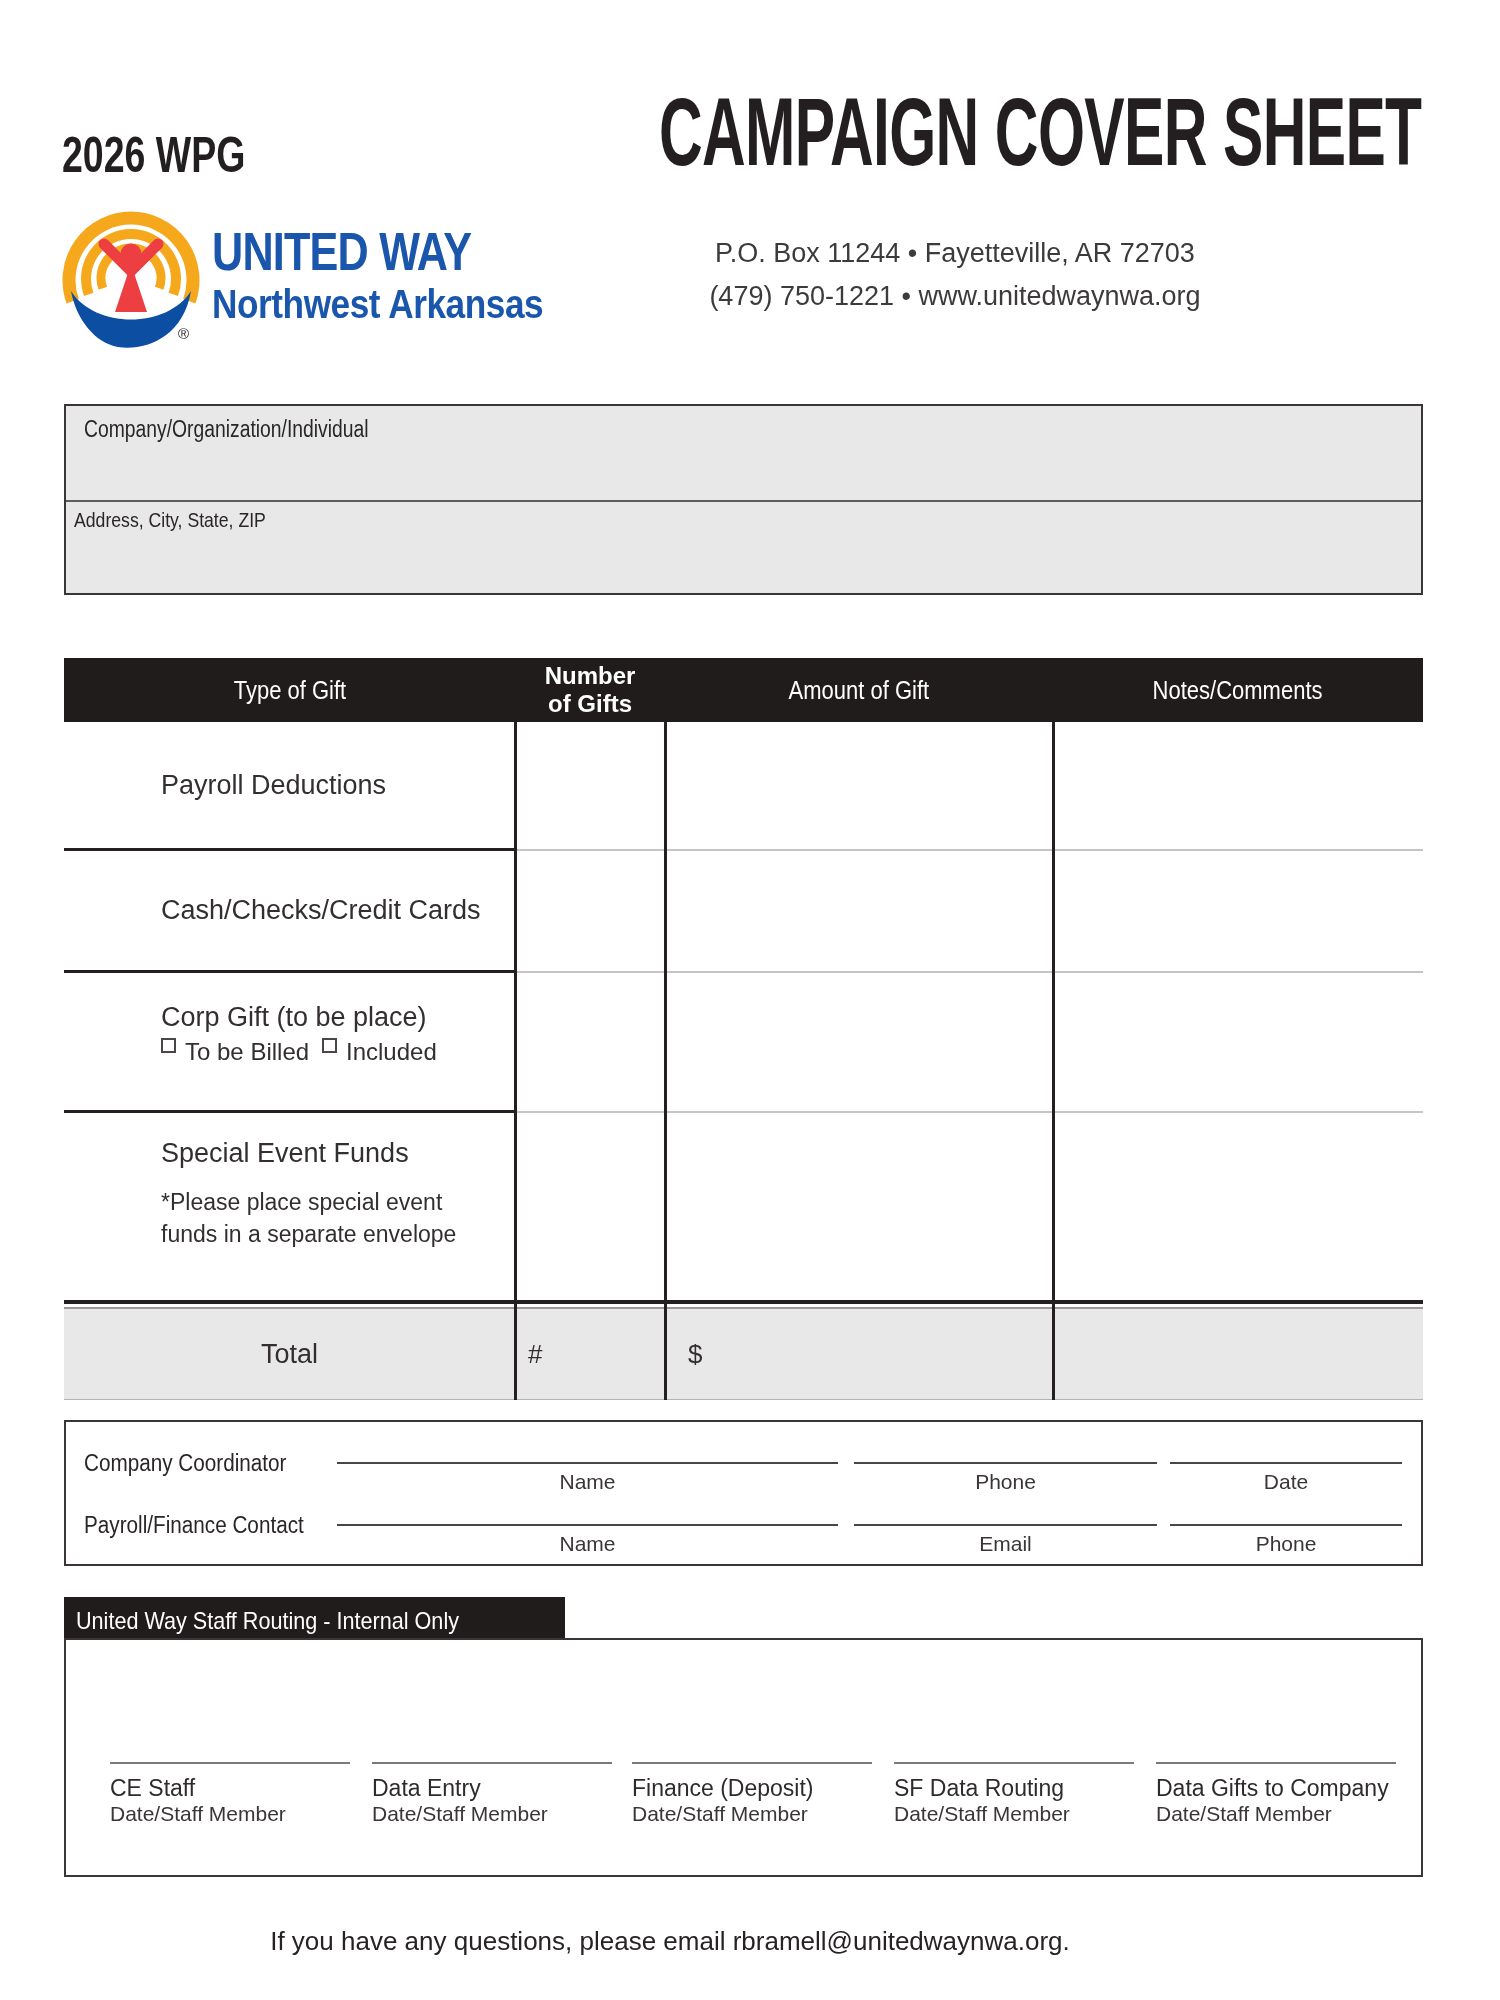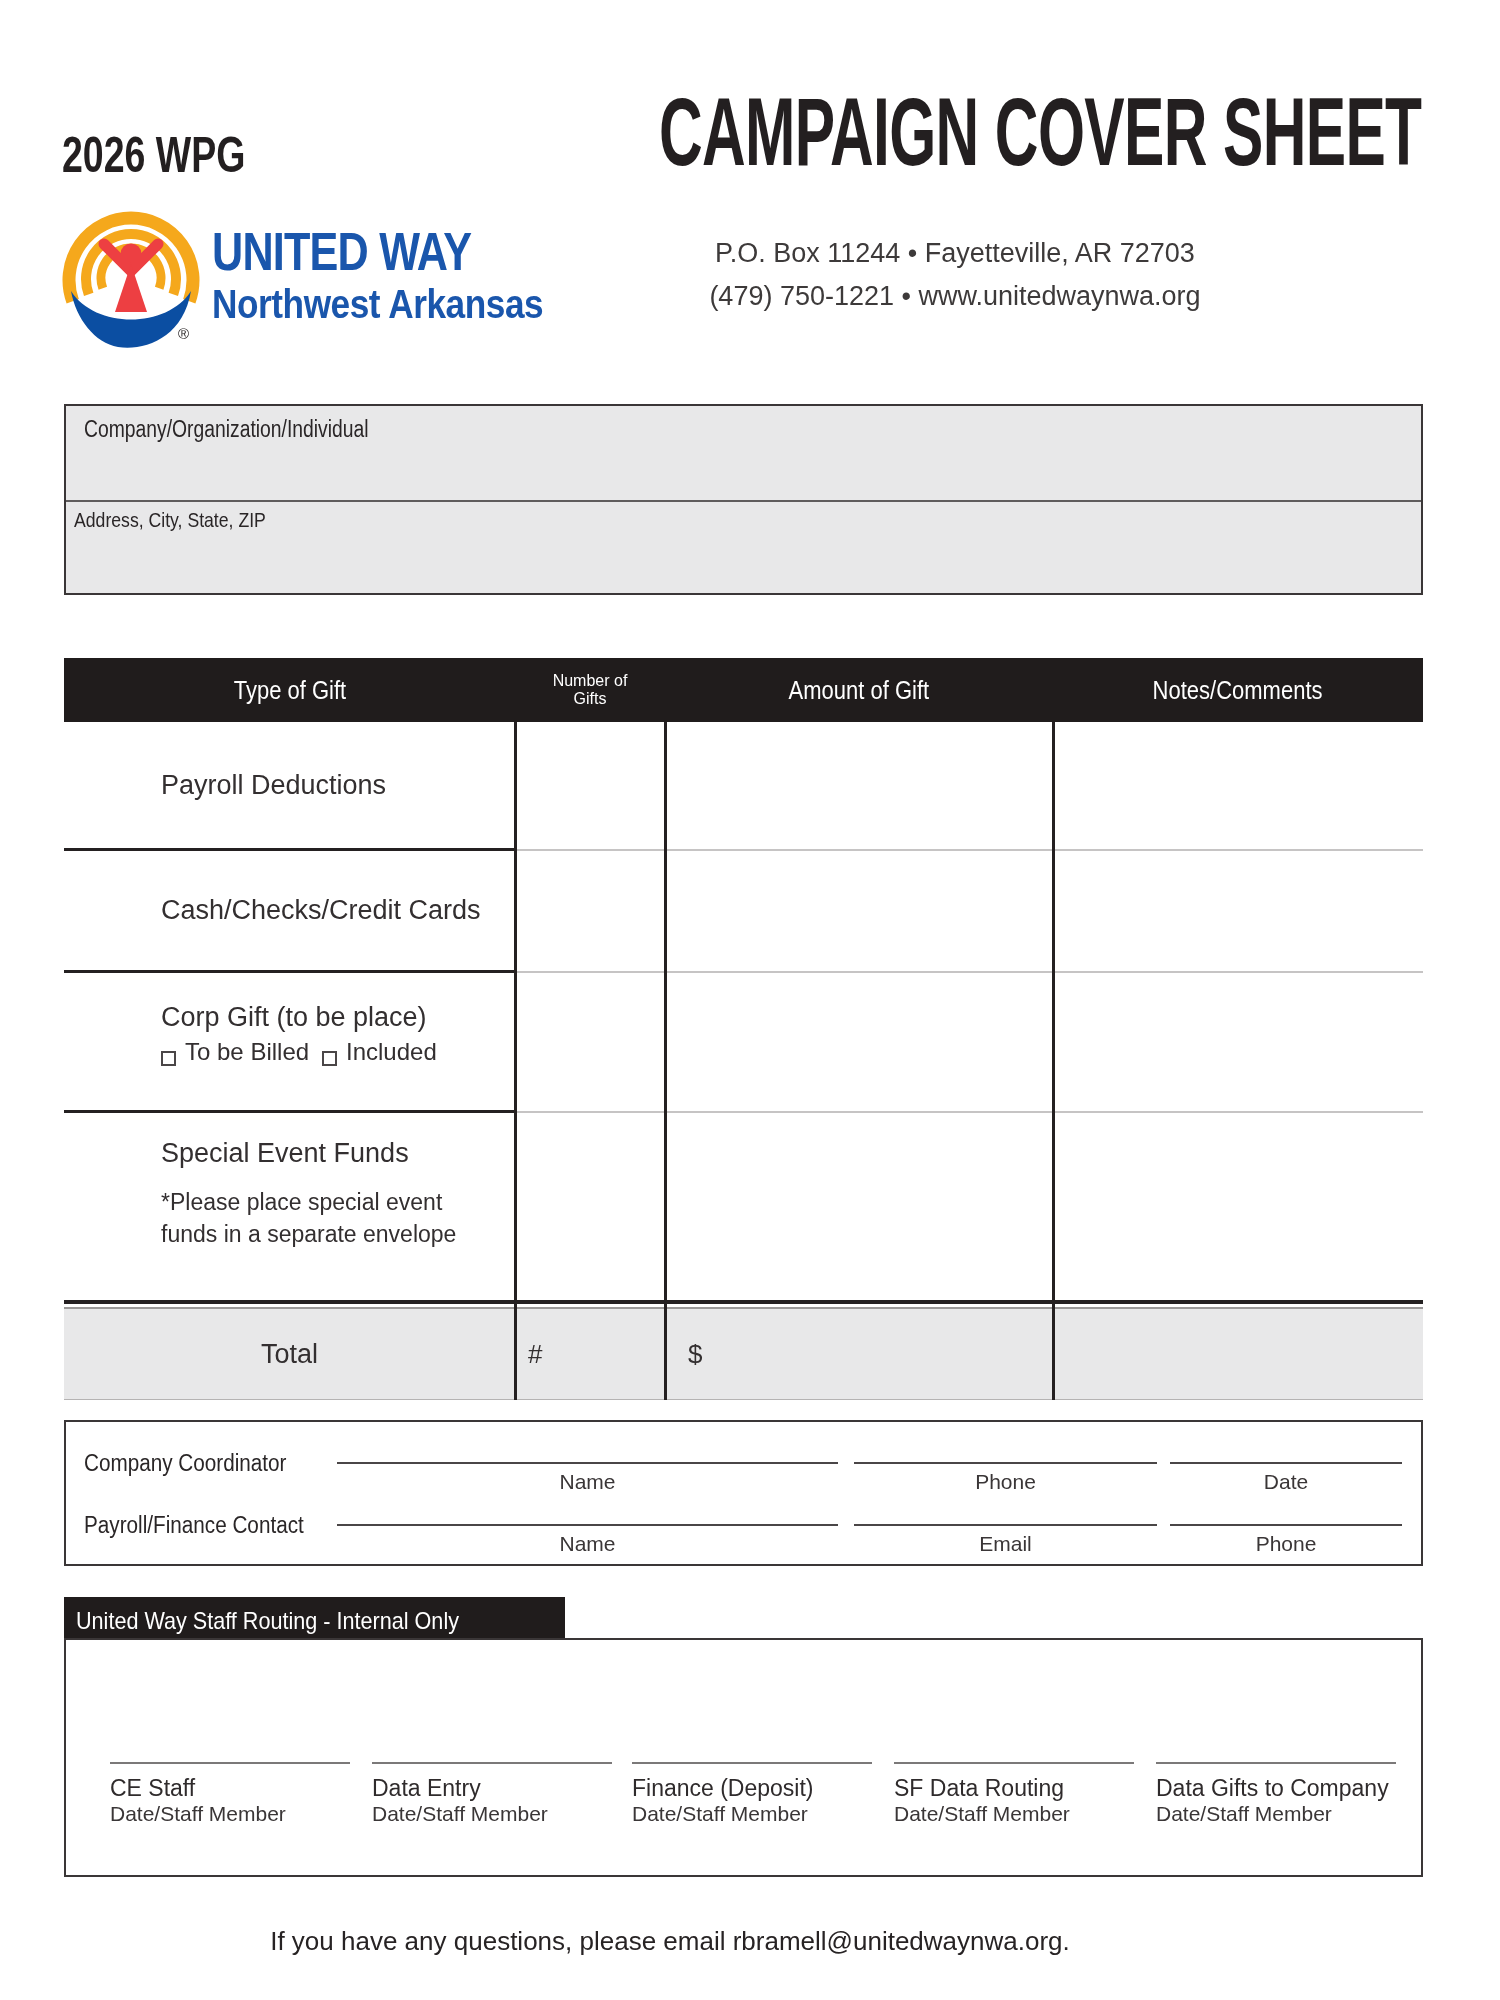--- a/index.html
+++ b/index.html
@@ -27,21 +27,21 @@
   .box-label2 { left:8px; top:102px; font-size:21px; color:#2a2627; }
 
   
   .tbl-header { left:64px; top:658px; width:1359px; height:64px; background:#201c1c; color:#ffffff; font-size:25px; }
   .tbl-header .cell { position:absolute; top:0; height:100%; display:flex; align-items:center; justify-content:center; text-align:center; }
   .vline { width:2.5px; background:#242021; top:722px; height:678px; }
   .rowline-dark { left:64px; width:451px; height:2.5px; background:#242021; }
   .rowline-light { left:515px; width:908px; height:1.5px; background:#c6c4c4; }
   .row-label { left:161px; font-size:27px; color:#332f30; }
   .row-note { left:161px; top:1186px; width:300px; font-size:23px; line-height:1.4; color:#332f30; }
-  .cb-group { top:1038px; height:28px; display:flex; align-items:flex-end; gap:9px; font-size:24px; color:#332f30; }
+  .cb-group { top:1038px; height:28px; display:flex; align-items:flex-start; gap:9px; font-size:24px; color:#332f30; }
   .cb { width:15px; height:15px; border:2px solid #4a4647; background:#fff; display:inline-block; }
   .dbl-rule-a { left:64px; top:1300px; width:1359px; height:4px; background:#242021; }
   .dbl-rule-b { left:64px; top:1307px; width:1359px; height:1.5px; background:#9a9898; }
   .total-row { left:64px; top:1309px; width:1359px; height:91px; background:#e8e8e9; border-bottom:1px solid #b5b3b3; }
   .total-label { position:absolute; left:0; top:0; width:451px; height:100%; display:flex; align-items:center; justify-content:center; font-size:27px; color:#332f30; }
   .total-sym { position:absolute; top:50%; transform:translateY(-50%); font-size:26px; color:#332f30; }
 
   
   .contact-box { left:64px; top:1420px; width:1359px; height:146px; border:2.5px solid #3a3637; background:#fff; }
   .c-label { position:absolute; left:18px; font-size:23px; color:#2a2627; }
@@ -90,21 +90,21 @@
     <div class="abs company-divider"></div>
     <div class="abs fill-cell" style="left:0; top:96px; width:100%; height:91px;">
       <span class="abs box-label2" style="top:6px;"><span class="cond">Address, City, State, ZIP</span></span>
     </div>
   </div>
 
   <div class="abs tbl-header">
     <div class="cell" style="left:0; width:451px;">
         <span class="cond-c">Type of Gift</span>
       </div>
-    <div class="cell" style="left:451px; width:150px; font-size:16px; line-height:1.15;">
+    <div class="cell" style="left:451px; width:150px; font-size:24px; line-height:1.15;font-weight:bold;">
         <span style="width:104px; display:inline-block;">Number of Gifts</span>
       </div>
     <div class="cell" style="left:601px; width:388px;">
         <span class="cond-c">Amount of Gift</span>
       </div>
     <div class="cell" style="left:989px; width:370px;">
         <span class="cond-c">Notes/Comments</span>
       </div>
   </div>
 

